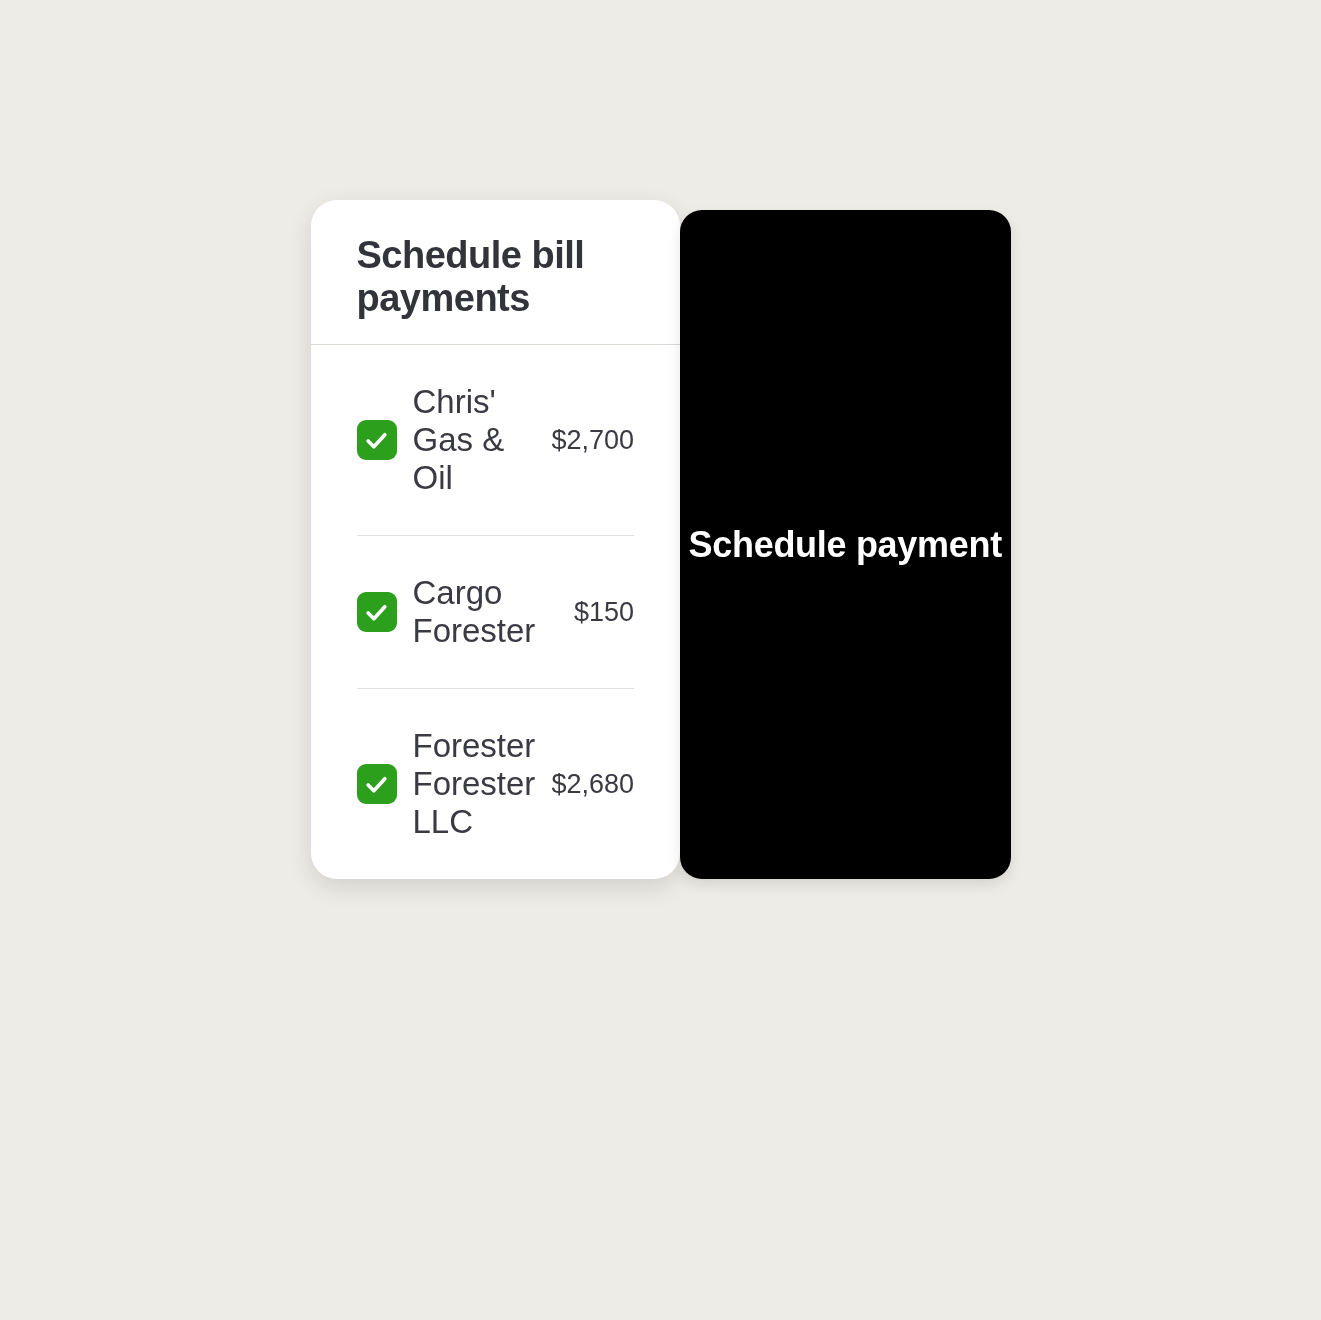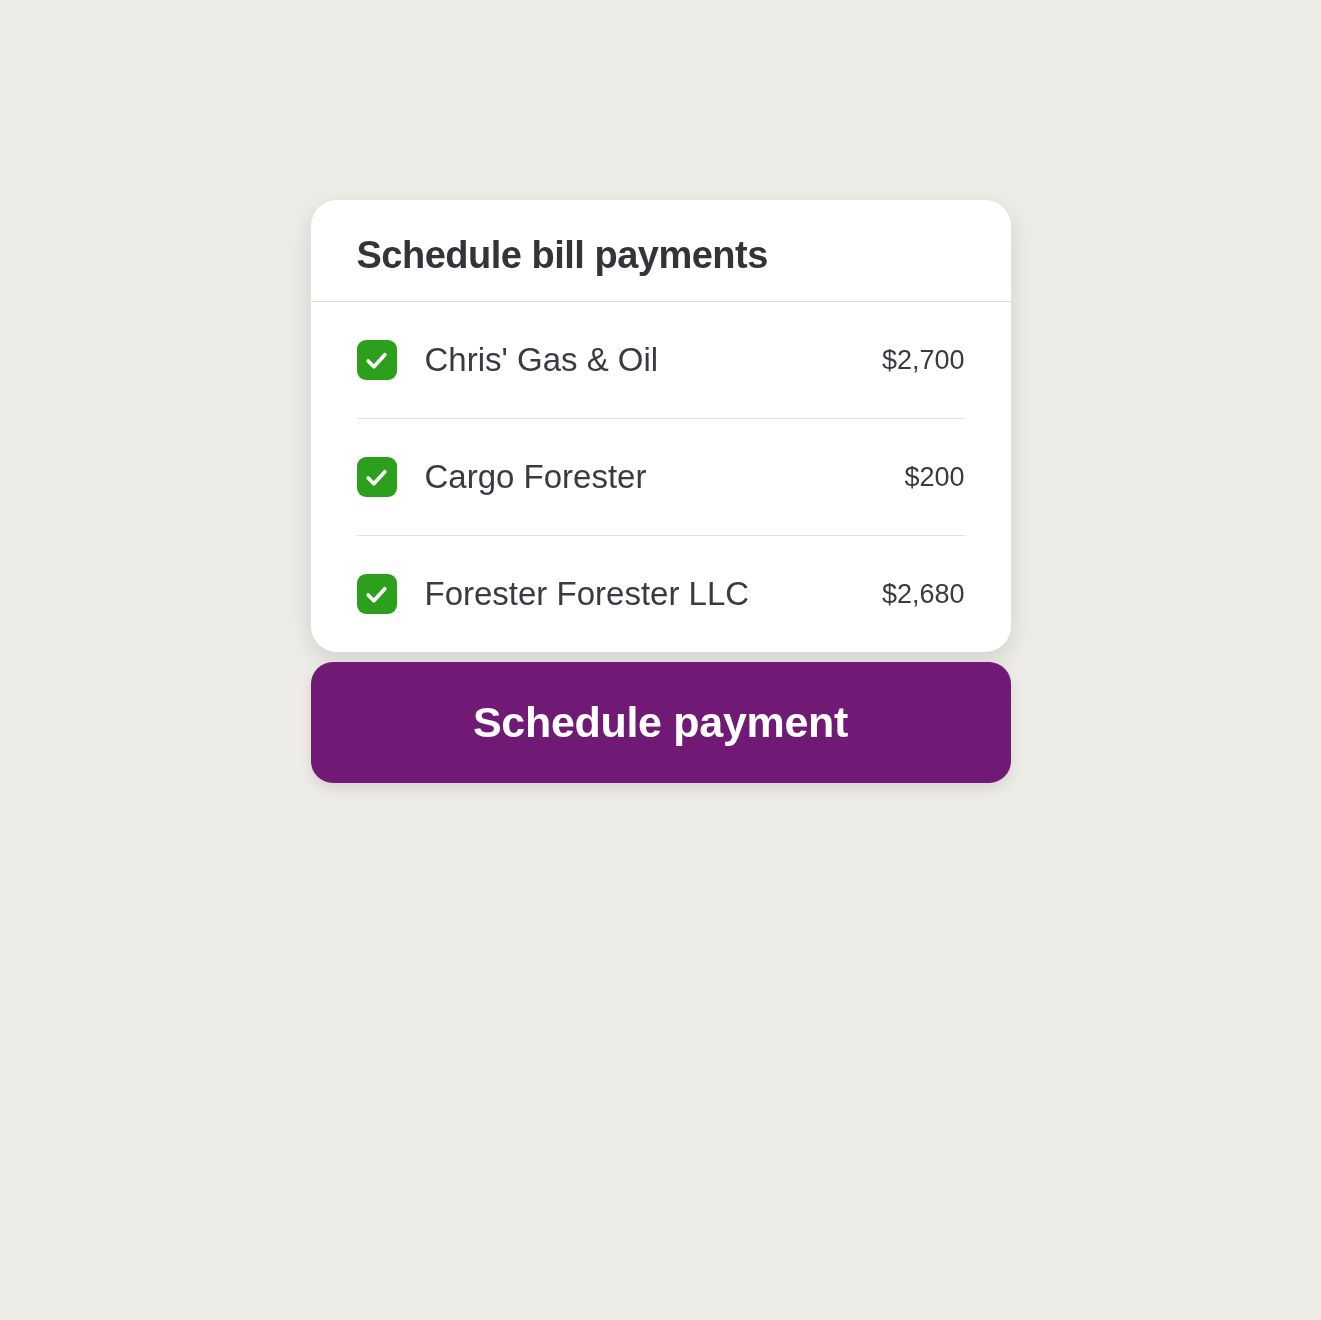--- a/index.html
+++ b/index.html
@@ -9,21 +9,21 @@
       background: #eeece6;
       font-family: -apple-system, BlinkMacSystemFont, "Segoe UI", Helvetica, Arial, sans-serif;
       display: flex;
       align-items: flex-start;
       justify-content: center;
       padding-top: 200px;
     }
     .wrap {
       width: 700px;
       display: flex;
-      flex-direction: column;
+      flex-direction: row;
     }
     .card {
       background: #fff;
       width: 700px;
       border-radius: 26px;
       box-shadow: 0 8px 24px rgba(0,0,0,0.12);
     }
     .card-header {
       padding: 34px 46px 24px 46px;
       border-bottom: 1px solid #dcdad5;
@@ -31,21 +31,21 @@
     .card-title {
       font-size: 38px;
       font-weight: 700;
       color: #33333a;
       letter-spacing: -0.5px;
     }
     .rows { padding: 0 46px; }
     .row {
       display: flex;
       align-items: center;
-      gap: 28px;
+      gap: 16px;
       padding: 38px 0;
       border-bottom: 1px solid #e2e1dd;
     }
     .row:last-child { border-bottom: none; }
     .checkbox {
       width: 40px;
       height: 40px;
       background: #2ca01c;
       border-radius: 9px;
       display: flex;
@@ -63,25 +63,25 @@
     }
     .amount {
       font-size: 27px;
       color: #3a3a42;
       font-weight: 400;
       text-align: right;
     }
     .schedule-btn {
       margin-top: 10px;
       width: 700px;
-      background: #701a75;
+      background: #000000;
       color: #fff;
       border: none;
       border-radius: 22px;
-      font-size: 43px;
+      font-size: 36px;
       font-weight: 600;
       padding: 36px 0;
       cursor: pointer;
       letter-spacing: -0.3px;
       box-shadow: 0 6px 14px rgba(0,0,0,0.10);
     }
   </style>
 </head>
 <body>
 
@@ -102,21 +102,21 @@
         <div class="amount">$2,700</div>
       </div>
 
       <div class="row">
         <div class="checkbox">
           <svg viewBox="0 0 24 24" fill="none">
             <path d="M4 12.5 L9.5 18 L20 6.5" stroke="#fff" stroke-width="3.5" stroke-linecap="round" stroke-linejoin="round"></path>
           </svg>
         </div>
         <div class="vendor">Cargo Forester</div>
-        <div class="amount">$200</div>
+        <div class="amount">$150</div>
       </div>
 
       <div class="row">
         <div class="checkbox">
           <svg viewBox="0 0 24 24" fill="none">
             <path d="M4 12.5 L9.5 18 L20 6.5" stroke="#fff" stroke-width="3.5" stroke-linecap="round" stroke-linejoin="round"></path>
           </svg>
         </div>
         <div class="vendor">Forester Forester LLC</div>
         <div class="amount">$2,680</div>

